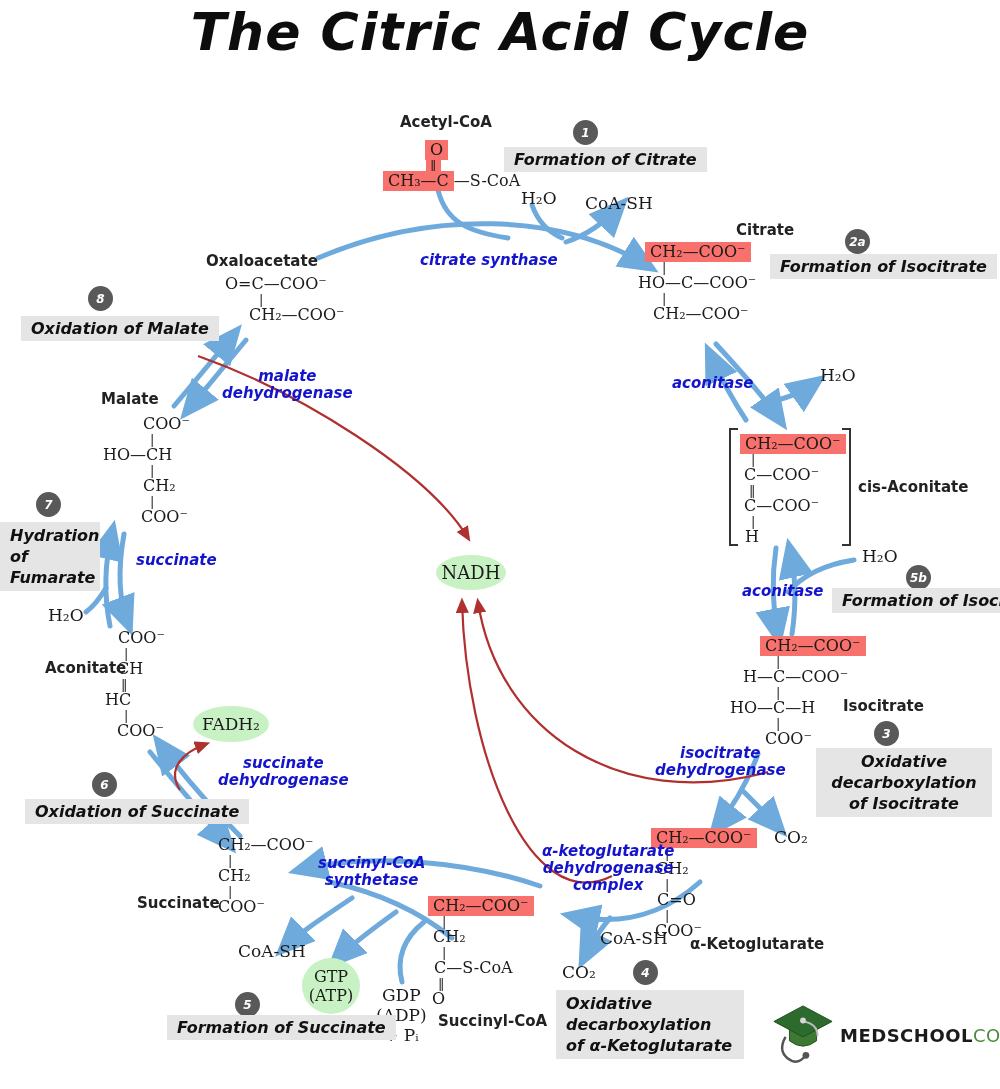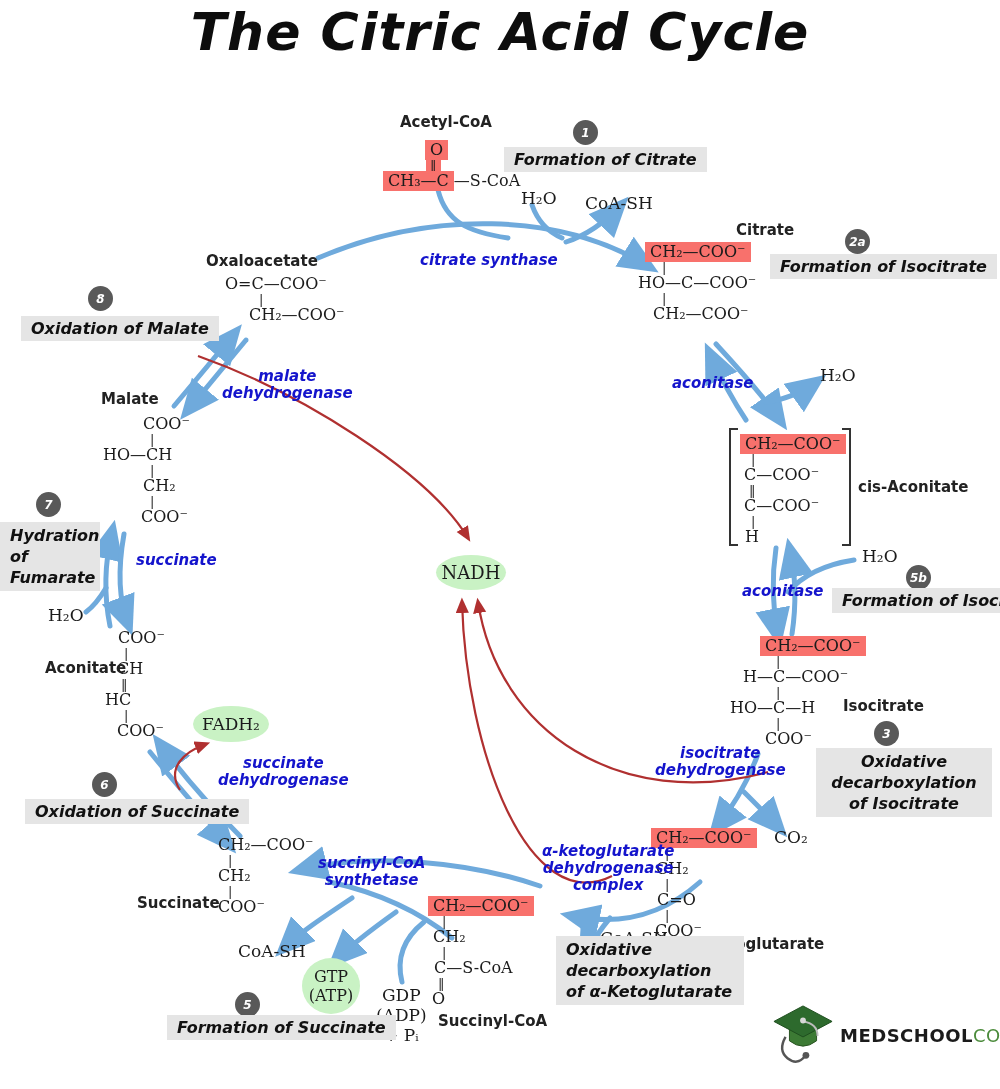--- a/index.html
+++ b/index.html
@@ -159,21 +159,21 @@
 </div>
 <div class="abs z2 mlabel" style="left:690px;top:935px">α-Ketoglutarate</div>
 <div class="abs z2 enzyme" style="left:542px;top:843px">
   <div>α-ketoglutarate</div>
   <div>dehydrogenase</div>
   <div>complex</div>
 </div>
 <div class="abs z2 sm" style="left:600px;top:928px">CoA-SH</div>
 <div class="abs z2 sm" style="left:562px;top:962px">CO₂</div>
 <div class="abs z2 badge" style="left:633px;top:960px">4</div>
-<div class="abs z2 stepbox multi" style="left:556px;top:936px;width:188px">
+<div class="abs z2 stepbox multi" style="left:556px;top:990px;width:188px">
   <div>Oxidative decarboxylation</div>
   <div>of α-Ketoglutarate</div>
 </div>
 
 <div class="abs z2 mol" style="left:428px;top:896px">
   <div class="r"><span class="hl">CH₂—COO⁻</span></div>
   <div class="r b" style="padding-left:14px">|</div>
   <div class="r" style="padding-left:5px">CH₂</div>
   <div class="r b" style="padding-left:14px">|</div>
   <div class="r" style="padding-left:6px">C—S-CoA</div>

